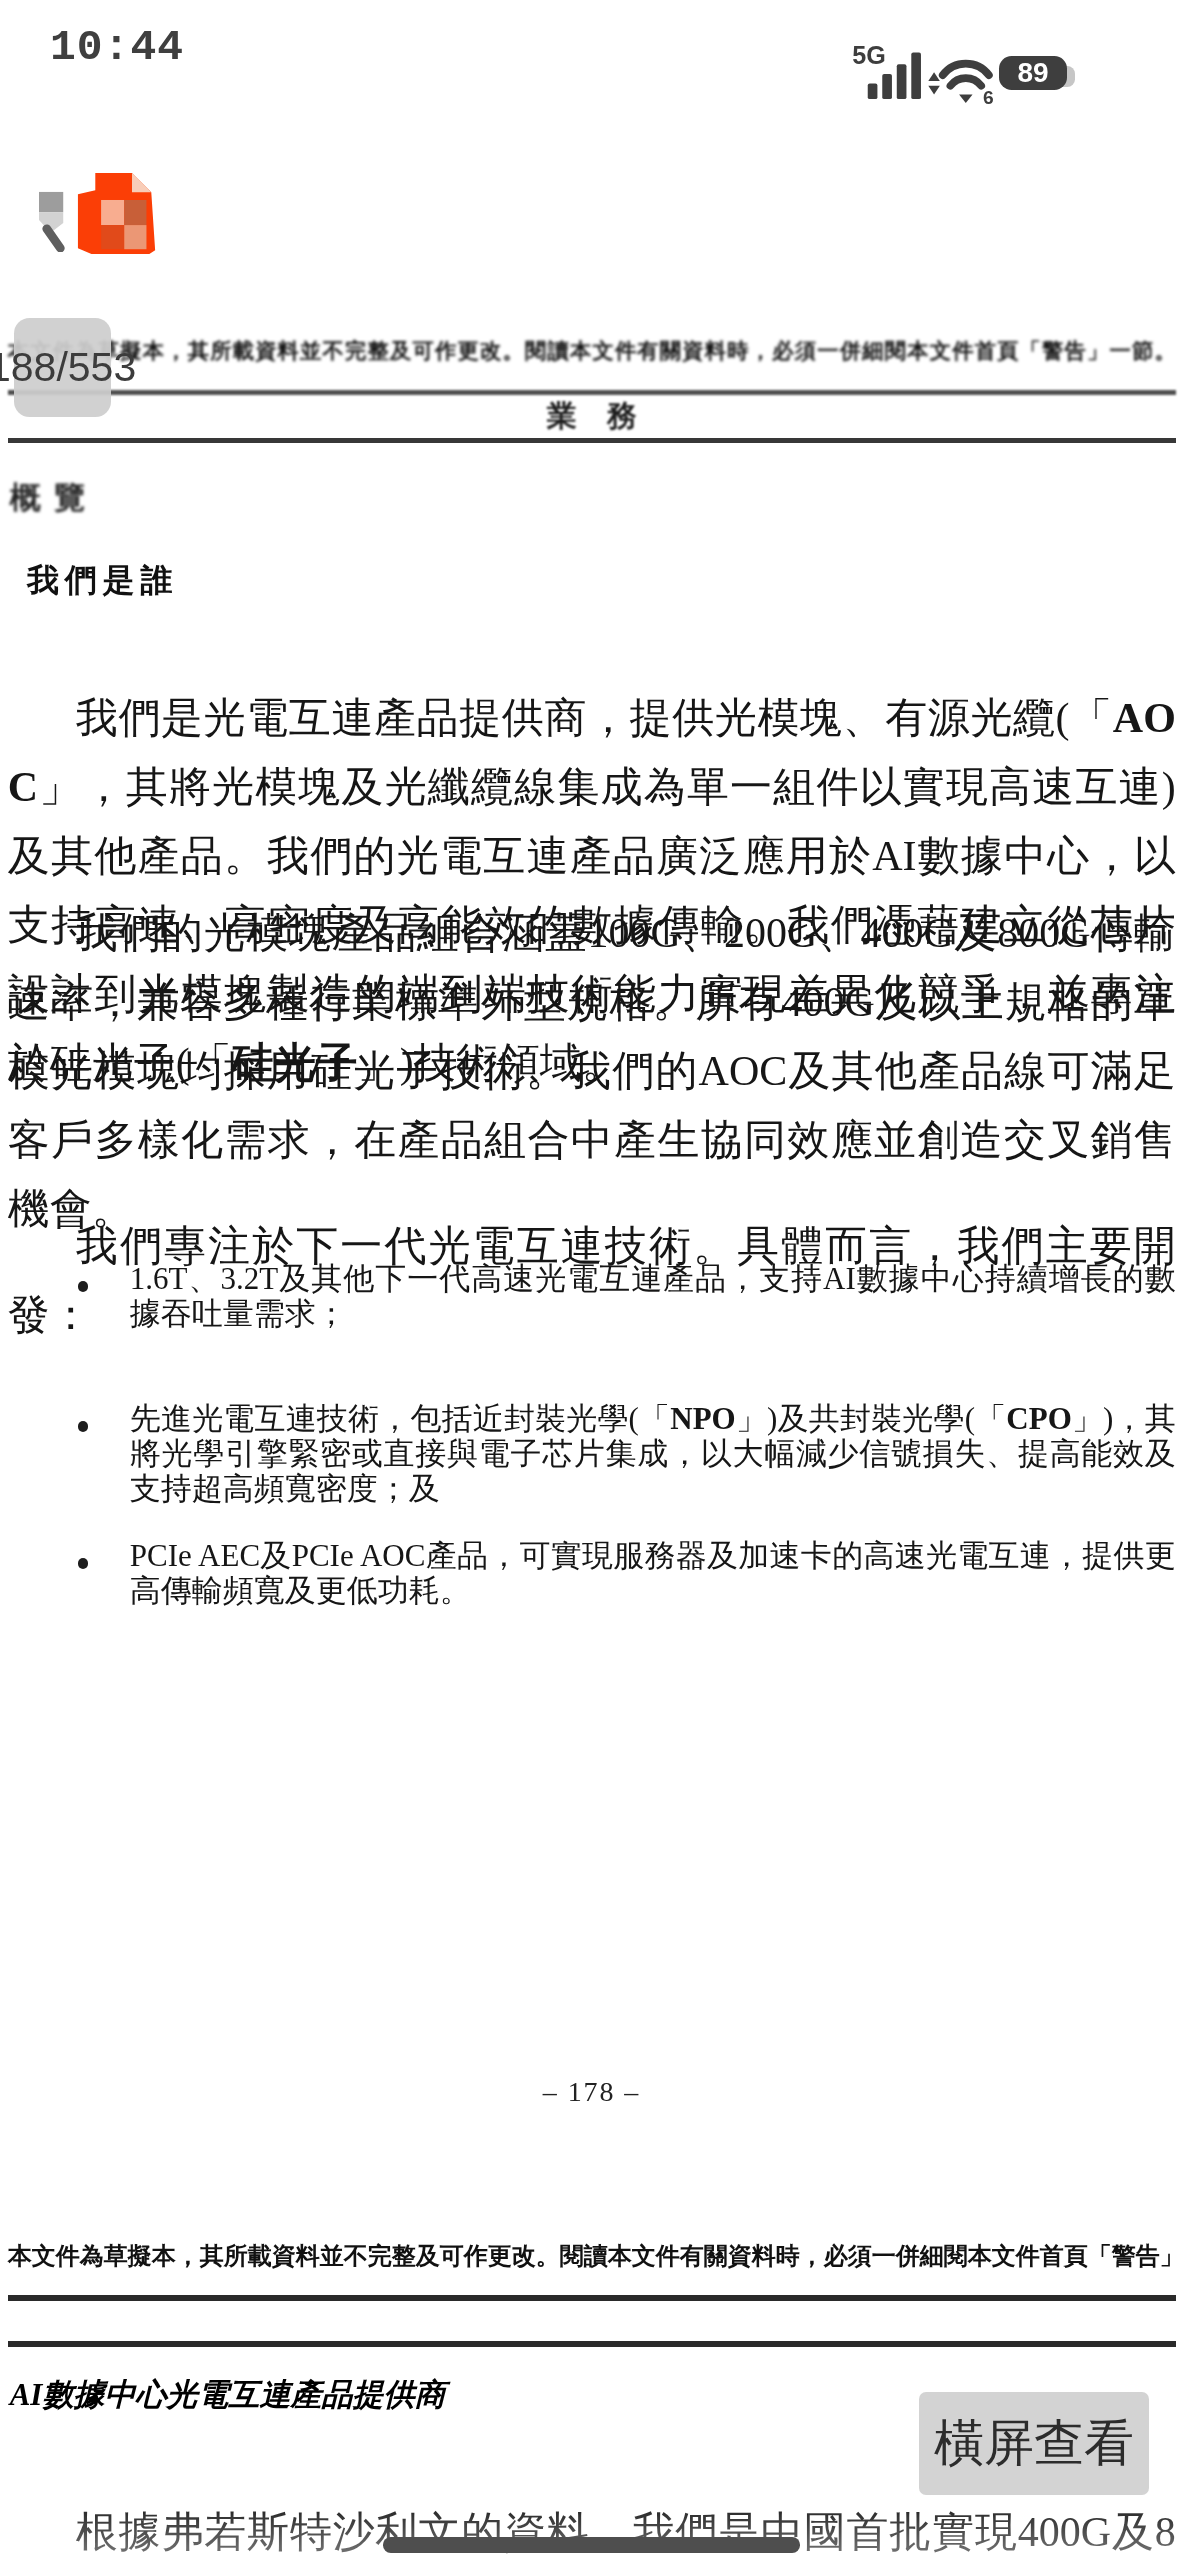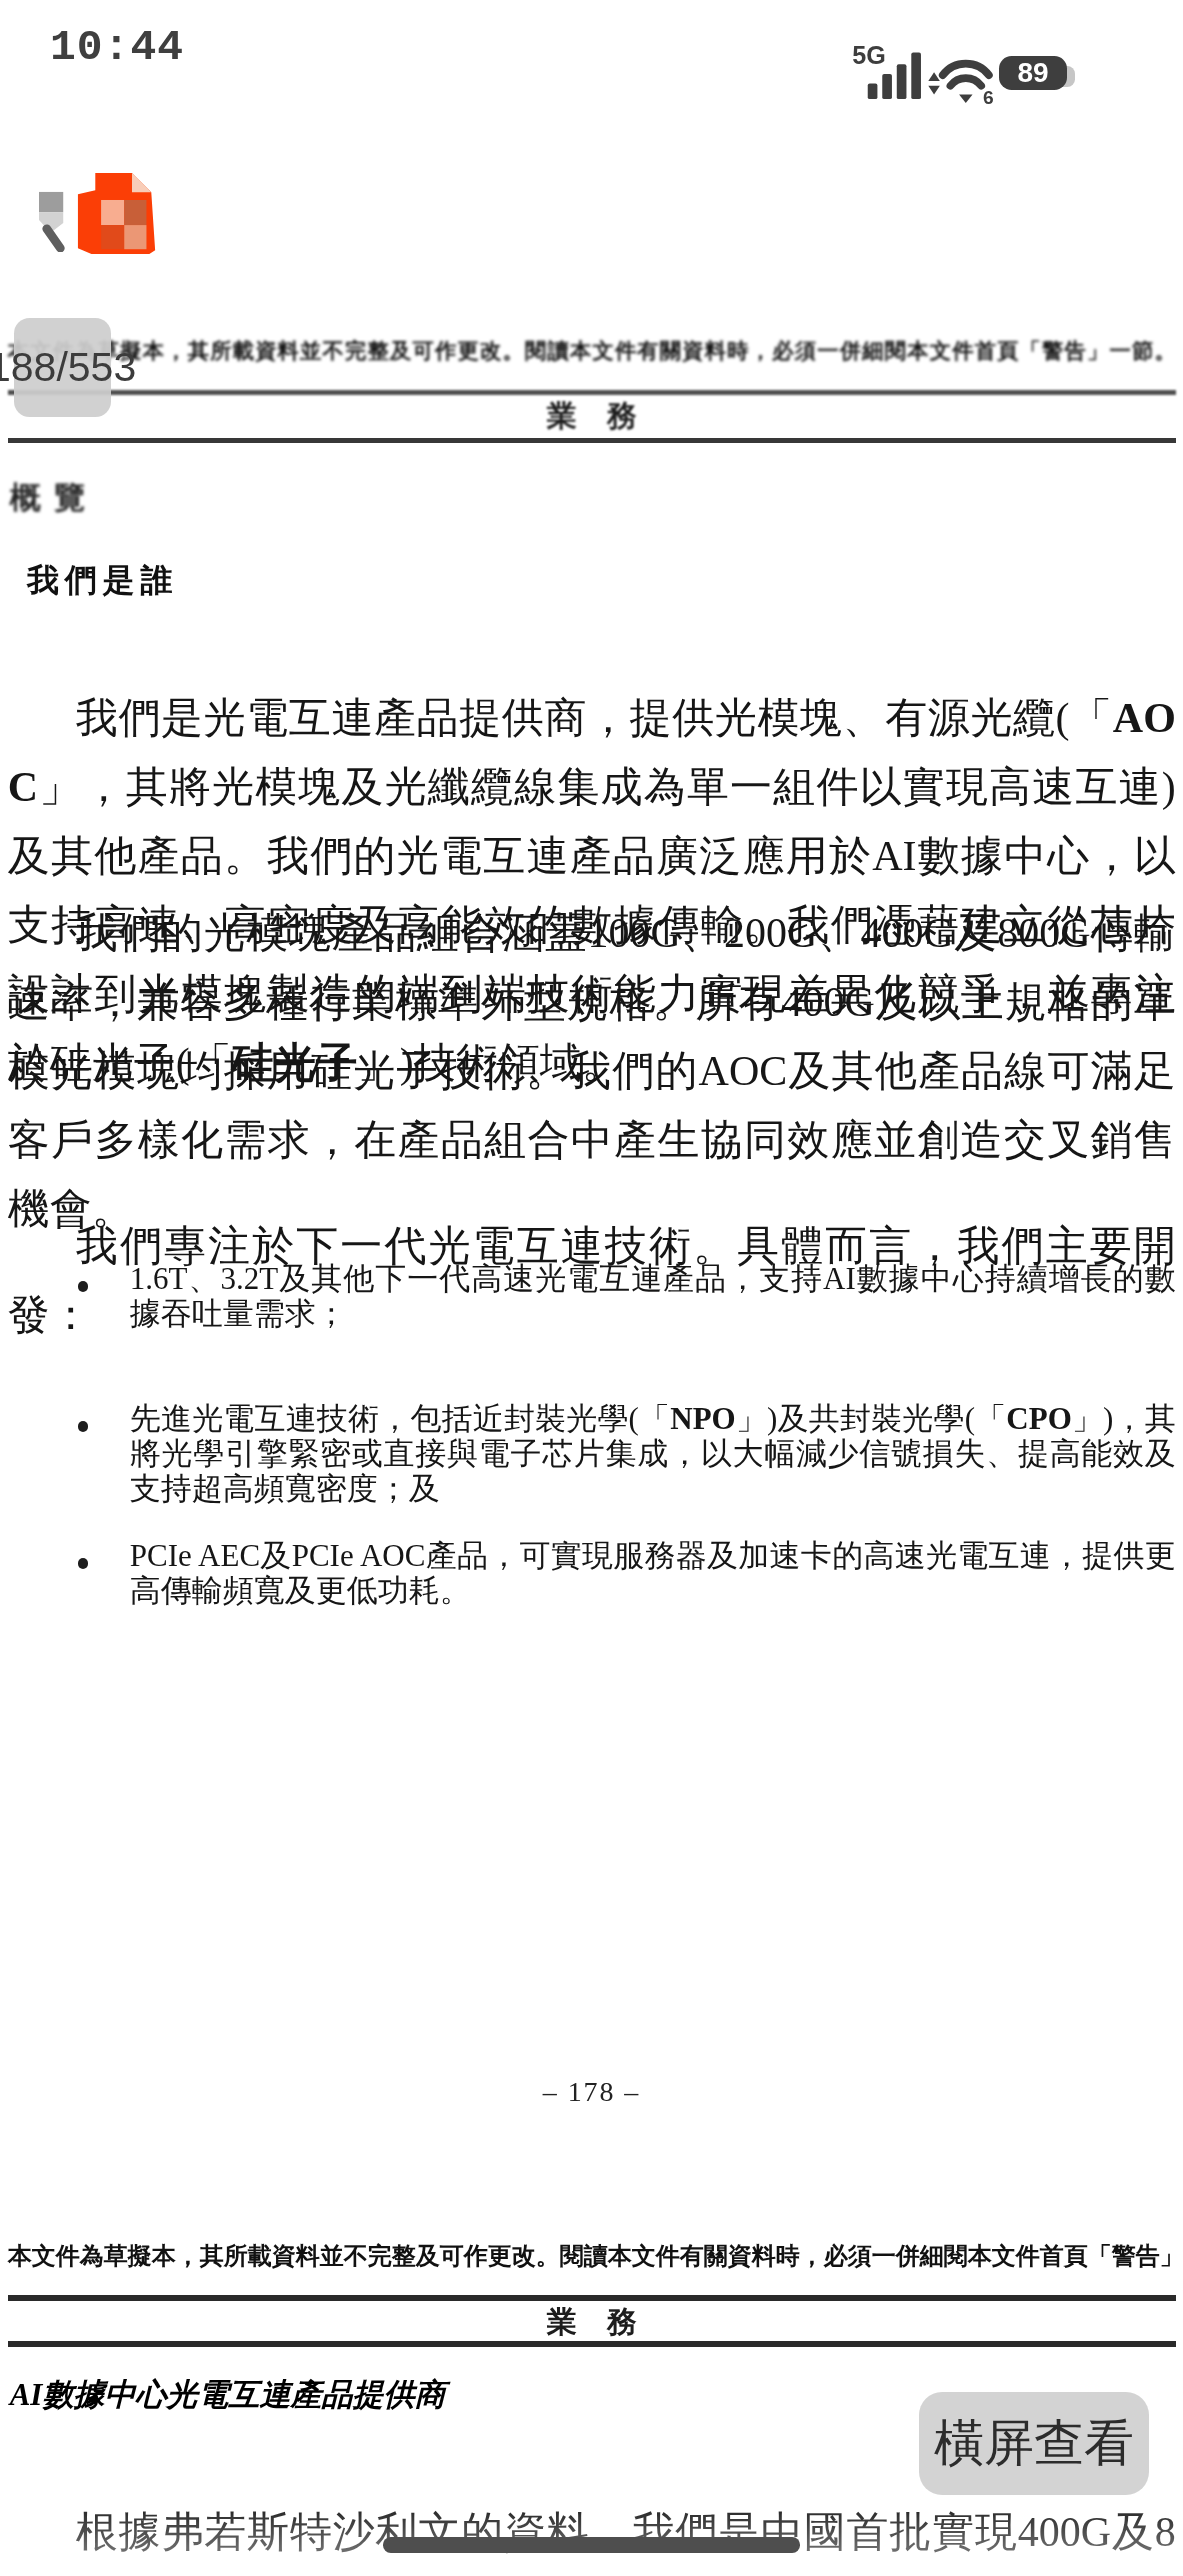--- a/index.html
+++ b/index.html
@@ -52,21 +52,21 @@
   .bullet-dot{position:absolute;left:70px;top:20.4px;width:10.7px;height:10.7px;border-radius:50%;background:#1d1d1d;}
   .pageno{position:absolute;left:0;top:2076px;width:1183px;text-align:center;font-size:28px;color:#222;letter-spacing:1.9px;}
   .heading2{position:absolute;left:9.7px;top:2374px;font-weight:bold;font-style:italic;font-size:31px;color:#000000;}
   .p5{top:2456px;}
 
   
   .fade-bottom{position:absolute;left:0;top:2498px;width:1183px;height:78px;z-index:3;pointer-events:none;
                background:linear-gradient(rgba(255,255,255,0),rgba(255,255,255,.55));}
   .home-indicator{position:absolute;left:383px;top:2537px;width:417px;height:15.5px;border-radius:7.8px;
                   background:#4e4e4e;z-index:7;}
-  .landscape-btn{position:absolute;left:919px;top:2392px;width:230px;height:103px;border-radius:23px;
+  .landscape-btn{position:absolute;left:919px;top:2392px;width:230px;height:103px;border-radius:7px;
                  background:rgba(203,203,203,.85);display:flex;align-items:center;justify-content:center;z-index:5;}
   .landscape-btn span{font-family:"Liberation Sans","DejaVu Sans",sans-serif;font-size:50px;font-weight:500;color:#2c2c2c;}
 </style>
 </head>
 <body>
 
 <div id="screen">
 
   <div class="time">10:44</div>
 
@@ -142,21 +142,20 @@
   <div class="bullet-row b3">
     <span class="bullet-dot"></span>
     <span>PCIe AEC及PCIe AOC產品，可實現服務器及加速卡的高速光電互連，提供更高傳輸頻寬及更低功耗。</span>
   </div>
 
   <div class="pageno">– 178 –</div>
 
   <div class="doc-line disclaimer bottom">本文件為草擬本，其所載資料並不完整及可作更改。閱讀本文件有關資料時，必須一併細閱本文件首頁「警告」一節。</div>
 
   <div class="rule r3"></div>
-  <div class="doc-header h2">業　務</div>
   <div class="rule r4"></div>
 
   <div class="heading2">AI數據中心光電互連產品提供商</div>
 
   <p class="para p5">根據弗若斯特沙利文的資料，我們是中國首批實現400G及800G AI光模塊量產與交付的企業之一，相關產品已部署於AI數據中心，並獲得領先互聯網企業的廣泛採用。</p>
 
   <div class="fade-bottom"></div>
 
   <div class="landscape-btn">
     <span>橫屏查看</span>

